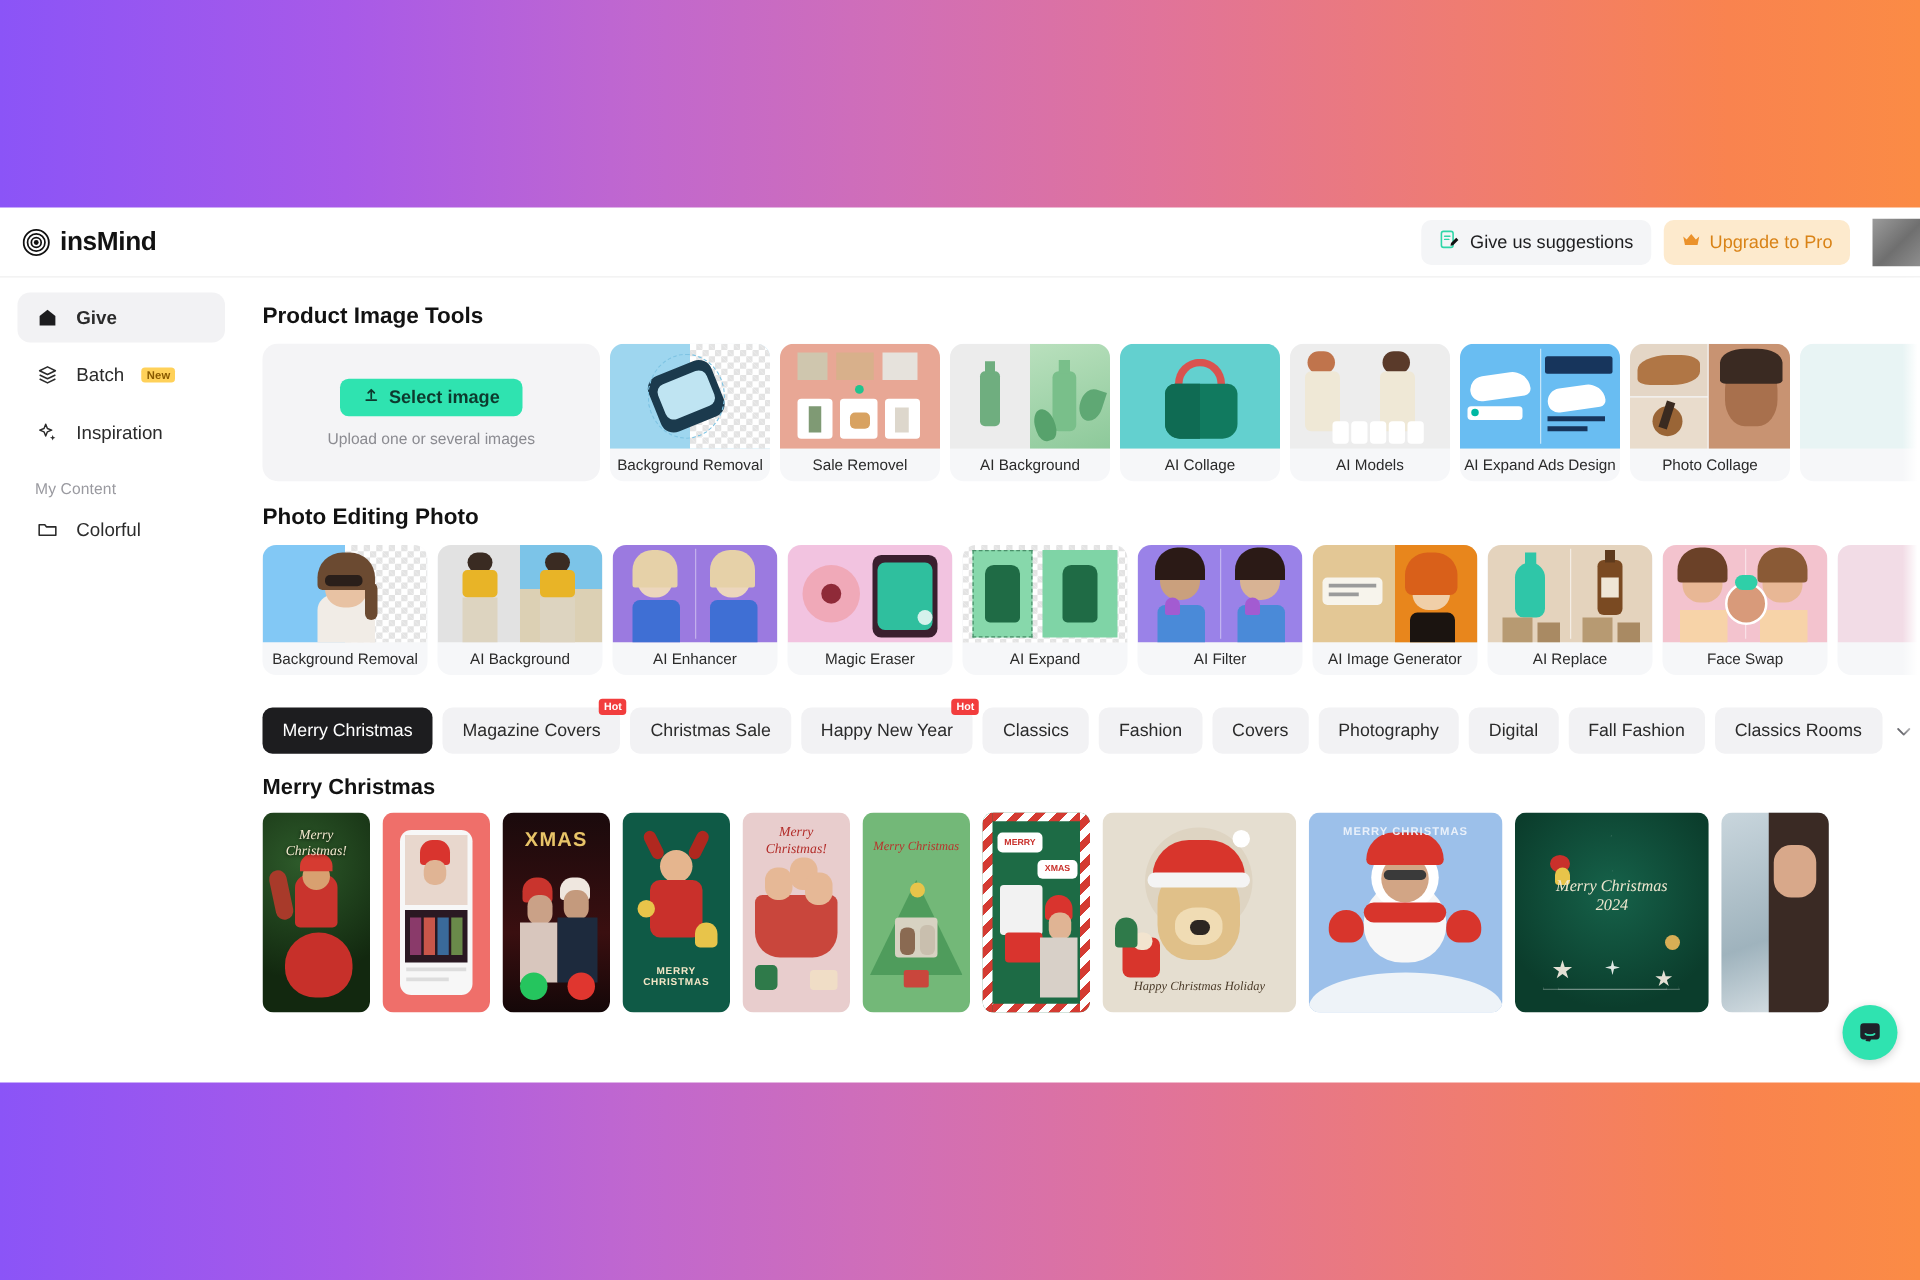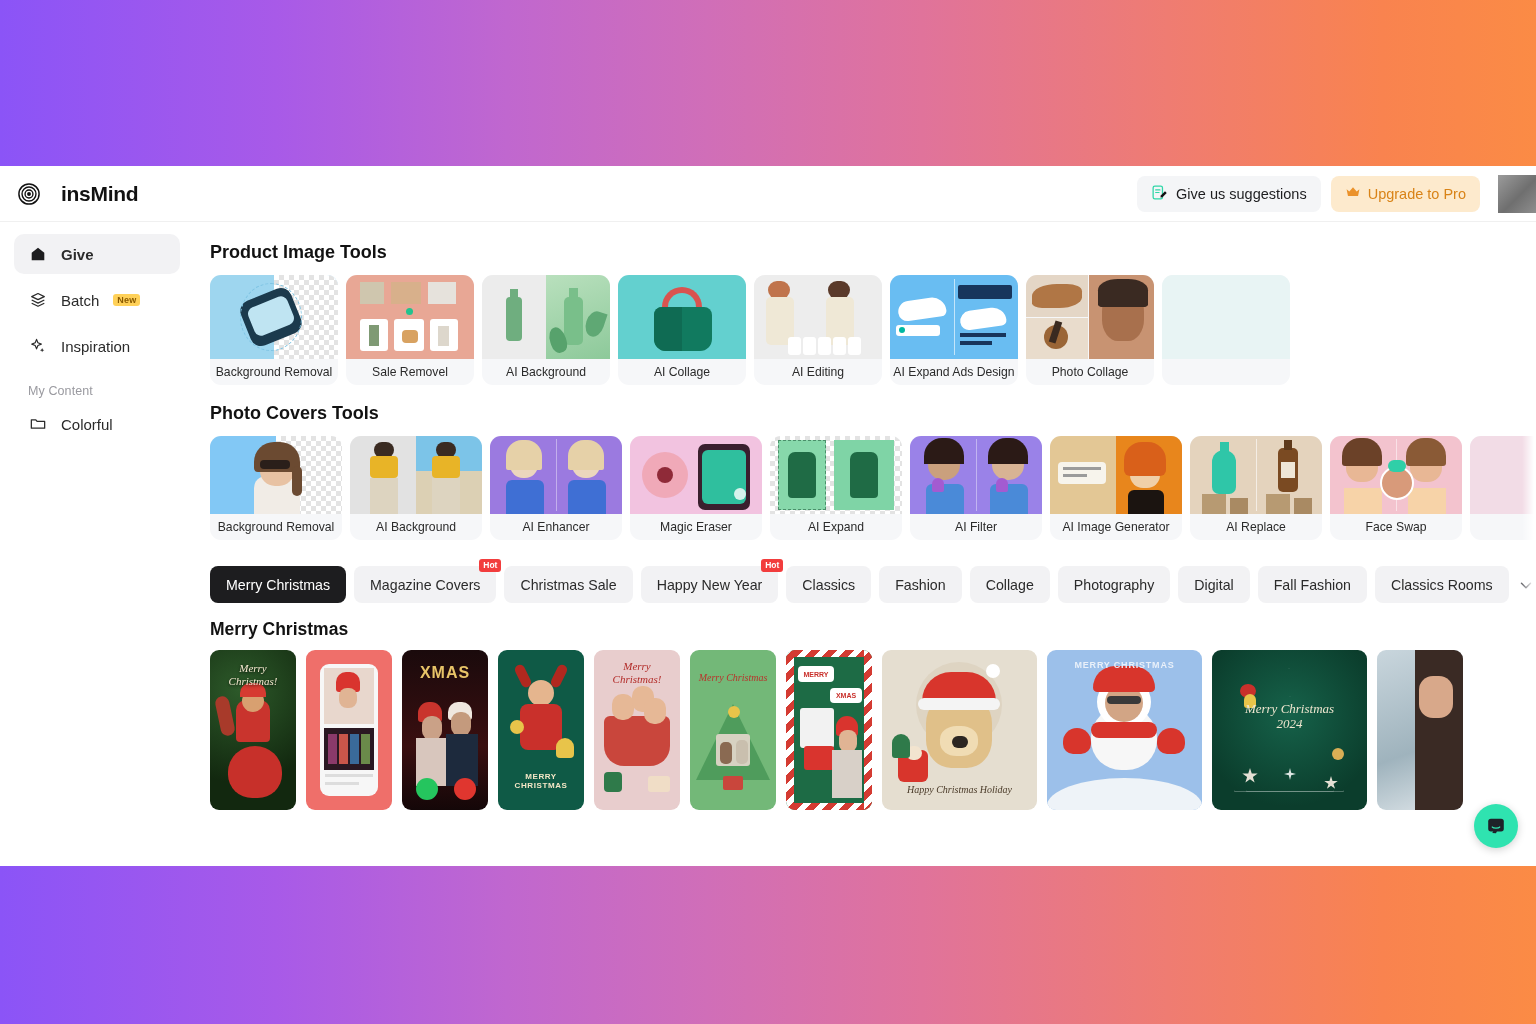--- a/index.html
+++ b/index.html
@@ -17,21 +17,21 @@
     position: absolute; left: 0; top: 166px; width: 1536px; height: 700px;
     background: #ffffff; overflow: hidden;
   }
 
   
   .header {
     position: relative; height: 56px; width: 100%;
     border-bottom: 1px solid #f0f0f0;
     display: flex; align-items: center;
   }
-  .brand { display: flex; align-items: center; gap: 21px; padding-left: 18px; }
+  .brand { display: flex; align-items: center; gap: 8px; padding-left: 18px; }
   .brand-mark { width: 22px; height: 22px; }
   .brand-text { font-size: 21px; font-weight: 700; color: #121212; letter-spacing: -0.3px; }
 
   .header-right { margin-left: auto; display: flex; align-items: center; gap: 10px; padding-right: 0; }
   .btn-suggest {
     display: flex; align-items: center; gap: 8px;
     background: #f4f5f7; border-radius: 8px; height: 36px; padding: 0 14px;
     font-size: 14.5px; color: #1d1d1f; cursor: pointer; white-space: nowrap;
   }
   .btn-upgrade {
@@ -241,20 +241,32 @@
         <span>Colorful</span>
       </div>
     </div>
 
     <div class="main">
 
       <div class="section-title">Product Image Tools</div>
 
       <div class="tool-row">
 
+        <div class="upload-card">
+          <div class="select-image-btn">
+            <span>
+              <svg viewBox="0 0 16 16" width="14" height="14">
+                <path d="M8 11V3.2M8 3.2L5.2 6M8 3.2L10.8 6" stroke="#0d3a2e" stroke-width="1.6" fill="none" stroke-linecap="round" stroke-linejoin="round"></path>
+                <path d="M3.4 12.6h9.2" stroke="#0d3a2e" stroke-width="1.6" stroke-linecap="round"></path>
+              </svg>
+            </span>
+            <span>Select image</span>
+          </div>
+          <div class="upload-hint">Upload one or several images</div>
+        </div>
 
         <div class="tool-card">
           <div class="tool-thumb">
             <div style="position:absolute;inset:0;background:#9ed6ef"></div>
             <div class="checker" style="position:absolute;left:50%;top:0;right:0;bottom:0"></div>
             <div style="position:absolute;left:34px;top:18px;width:54px;height:48px;background:#1b3a4d;border-radius:11px;transform:rotate(-22deg)"></div>
             <div style="position:absolute;left:40px;top:26px;width:42px;height:30px;background:#bfe4f2;border-radius:7px;transform:rotate(-22deg)"></div>
             <div style="position:absolute;left:30px;top:8px;width:62px;height:68px;border:1.5px dashed #7fc4e3;border-radius:50%"></div>
           </div>
           <div class="tool-label">Background Removal</div>
@@ -307,21 +319,21 @@
             <div style="position:absolute;left:14px;top:6px;width:22px;height:18px;background:#c0744c;border-radius:9px"></div>
             <div style="position:absolute;left:12px;top:22px;width:28px;height:48px;background:#efe8d6;border-radius:5px"></div>
             <div style="position:absolute;left:74px;top:6px;width:22px;height:18px;background:#5a3a2a;border-radius:9px"></div>
             <div style="position:absolute;left:72px;top:22px;width:28px;height:48px;background:#efe8d6;border-radius:5px"></div>
             <div style="position:absolute;left:34px;top:62px;width:13px;height:18px;background:#fff;border-radius:3px"></div>
             <div style="position:absolute;left:49px;top:62px;width:13px;height:18px;background:#fff;border-radius:3px"></div>
             <div style="position:absolute;left:64px;top:62px;width:13px;height:18px;background:#fff;border-radius:3px"></div>
             <div style="position:absolute;left:79px;top:62px;width:13px;height:18px;background:#fff;border-radius:3px"></div>
             <div style="position:absolute;left:94px;top:62px;width:13px;height:18px;background:#fff;border-radius:3px"></div>
           </div>
-          <div class="tool-label">AI Editing</div>
+          <div class="tool-label">AI Models</div>
         </div>
 
         <div class="tool-card">
           <div class="tool-thumb">
             <div style="position:absolute;inset:0;background:#69bdf2"></div>
             <div style="position:absolute;left:50%;top:4px;bottom:4px;width:1px;background:rgba(255,255,255,.6)"></div>
             <div style="position:absolute;left:8px;top:24px;width:48px;height:20px;background:#fff;border-radius:12px 16px 6px 10px;transform:rotate(-8deg)"></div>
             <div style="position:absolute;left:6px;top:50px;width:44px;height:11px;background:#fff;border-radius:3px"></div>
             <div style="position:absolute;left:9px;top:52px;width:6px;height:6px;background:#00b8a2;border-radius:50%"></div>
             <div style="position:absolute;left:68px;top:10px;width:54px;height:14px;background:#17355c;border-radius:2px"></div>
@@ -347,21 +359,21 @@
         </div>
 
         <div class="tool-card">
           <div class="tool-thumb">
             <div style="position:absolute;inset:0;background:#e8f4f4"></div>
           </div>
           <div class="tool-label"></div>
         </div>
       </div>
 
-      <div class="section-title tight">Photo Covers Tools</div>
+      <div class="section-title tight">Photo Editing Photo</div>
 
       <div class="tool-row">
 
         <div class="tool-card edit">
           <div class="tool-thumb">
             <div style="position:absolute;left:0;top:0;width:50%;bottom:0;background:#82c8f5"></div>
             <div class="checker" style="position:absolute;left:50%;top:0;right:0;bottom:0"></div>
             <div style="position:absolute;left:44px;top:40px;width:46px;height:42px;background:#f1ece6;border-radius:12px 12px 0 0"></div>
             <div style="position:absolute;left:50px;top:8px;width:34px;height:42px;background:#e8c2a3;border-radius:15px"></div>
             <div style="position:absolute;left:44px;top:6px;width:46px;height:30px;background:#6b4a31;border-radius:20px 20px 4px 4px"></div>
@@ -507,21 +519,21 @@
           <span>Happy New Year</span>
           <span class="chip-hot">Hot</span>
         </div>
         <div class="chip">
           <span>Classics</span>
         </div>
         <div class="chip">
           <span>Fashion</span>
         </div>
         <div class="chip">
-          <span>Collage</span>
+          <span>Covers</span>
         </div>
         <div class="chip">
           <span>Photography</span>
         </div>
         <div class="chip">
           <span>Digital</span>
         </div>
         <div class="chip">
           <span>Fall Fashion</span>
         </div>

